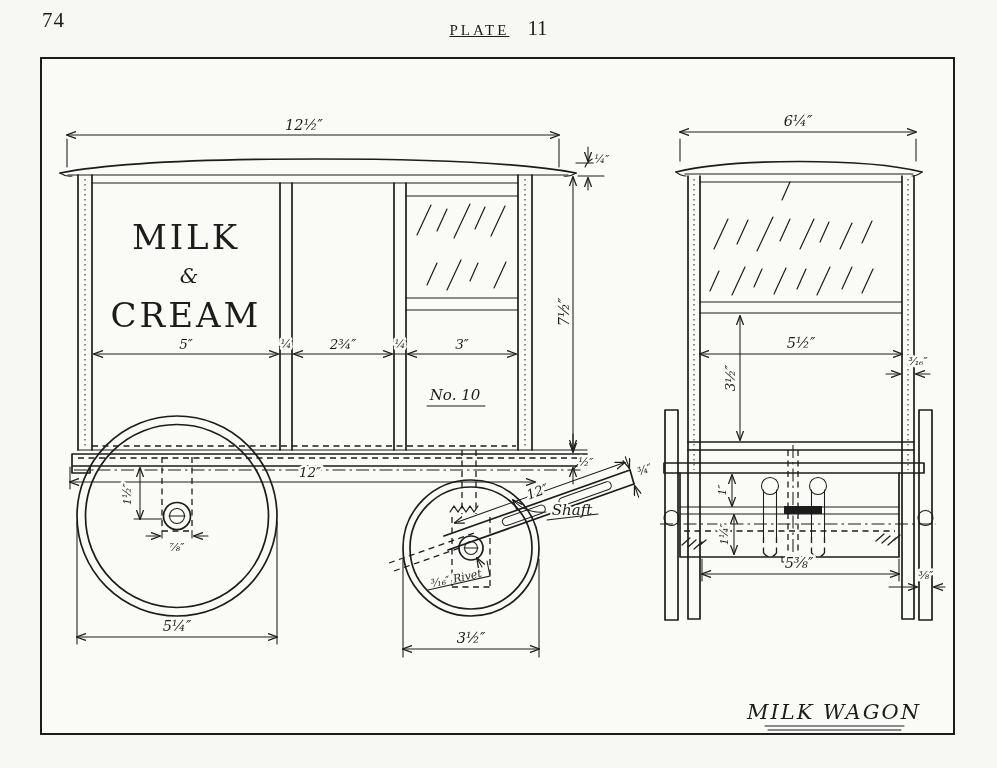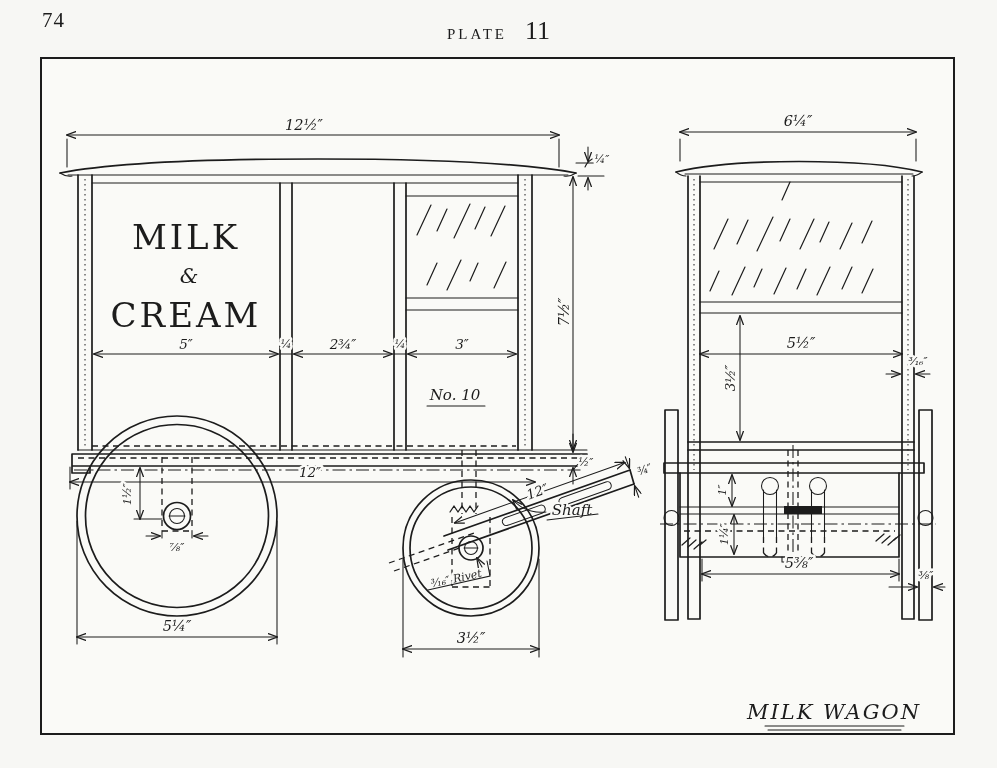--- a/index.html
+++ b/index.html
@@ -10,22 +10,22 @@
     color:#1c1c1c;
   }
   .page-num{
     position:absolute;left:42px;top:8px;
     font-size:21px;letter-spacing:1px;
   }
   .plate{
     position:absolute;left:0;top:16px;width:100%;
     text-align:center;
   }
-  .plate .word{font-size:15px;letter-spacing:3px;}
-  .plate .num{font-size:26px;margin-left:18px;}
+  .plate .word{font-size:15px;letter-spacing:3px;text-decoration:underline;}
+  .plate .num{font-size:21px;margin-left:18px;}
   .frame{
     position:absolute;left:40px;top:57px;width:911px;height:674px;
     border:2px solid #1c1c1c;background:#fafaf7;
   }
   svg{position:absolute;left:0;top:0;}
   .s{stroke:#1c1c1c;fill:none;stroke-width:1.7;stroke-linecap:round;}
   .t{stroke-width:1.05;}
   .d{stroke:#1c1c1c;fill:none;stroke-width:1.3;stroke-dasharray:6 4.5;stroke-linecap:butt;}
   .dd{stroke:#1c1c1c;fill:none;stroke-width:1.05;stroke-dasharray:13 4 2.5 4;}
   .dot{stroke:#1c1c1c;fill:none;stroke-width:1;stroke-dasharray:1.5 3.5;}

